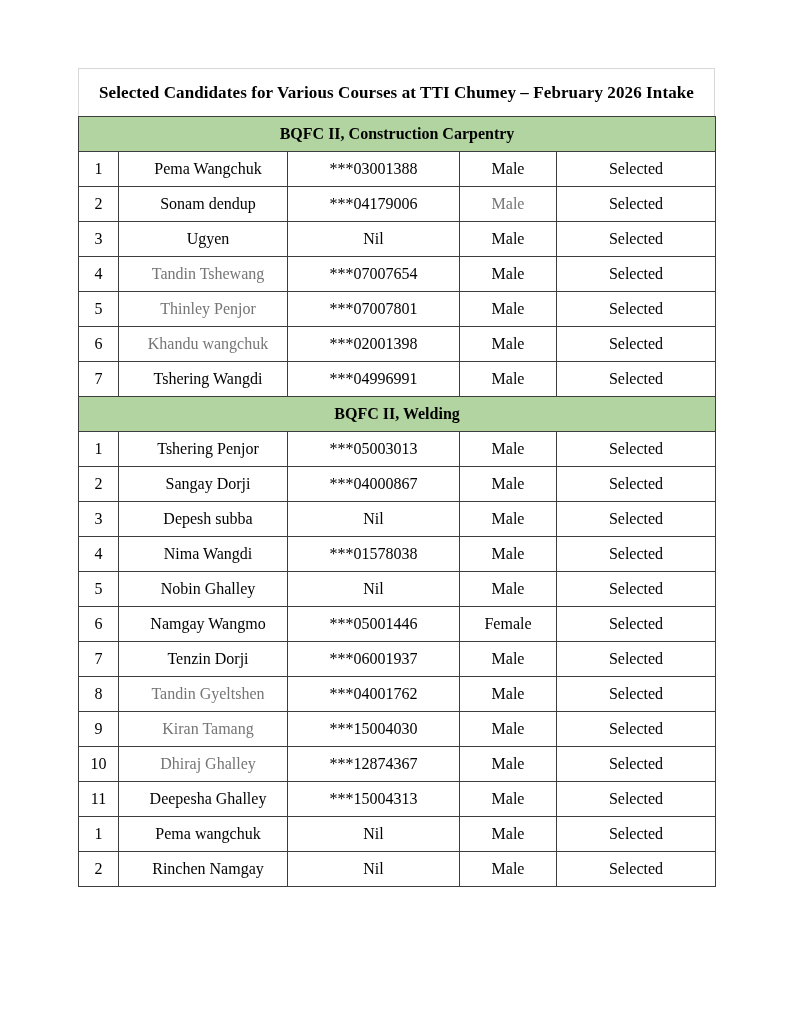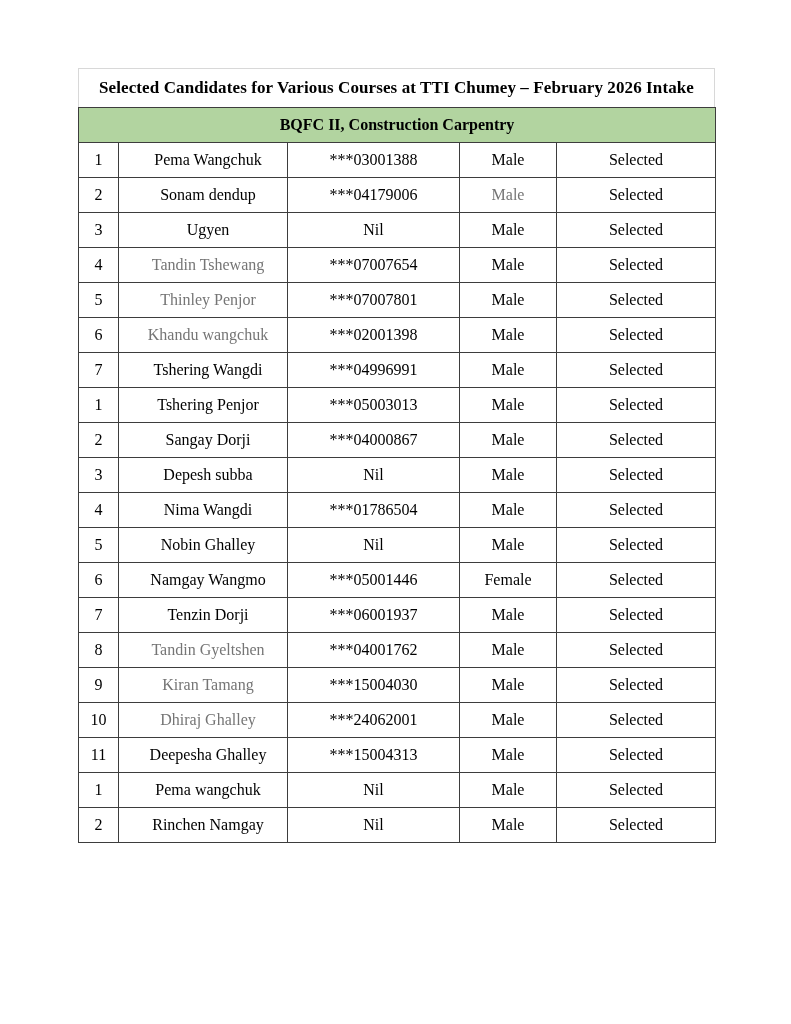--- a/index.html
+++ b/index.html
@@ -10,21 +10,21 @@
     color: #000000;
     overflow: hidden;
   }
   .content {
     position: absolute;
     left: 78px; top: 68px;
     width: 637px;
   }
   .title-box {
     width: 100%;
-    height: 39px;
+    height: 48px;
     border: 1px solid #d8d8d8;
     border-bottom: none;
     background: #ffffff;
     display: flex;
     align-items: center;
     justify-content: center;
     font-weight: bold;
     font-size: 17px;
     letter-spacing: 0.1px;
     white-space: nowrap;
@@ -118,20 +118,23 @@
           <td class="c-remarks">Selected</td>
         </tr>
         <tr>
           <td class="c-sn">7</td>
           <td class="c-name">Tshering Wangdi</td>
           <td class="c-cid">***04996991</td>
           <td class="c-sex">Male</td>
           <td class="c-remarks">Selected</td>
         </tr>
         <tr>
+          <td colspan="5" class="section-header">BQFC II, Welding</td>
+        </tr>
+        <tr>
           <td class="c-sn">1</td>
           <td class="c-name">Tshering Penjor</td>
           <td class="c-cid">***05003013</td>
           <td class="c-sex">Male</td>
           <td class="c-remarks">Selected</td>
         </tr>
         <tr>
           <td class="c-sn">2</td>
           <td class="c-name">Sangay Dorji</td>
           <td class="c-cid">***04000867</td>
@@ -141,21 +144,21 @@
         <tr>
           <td class="c-sn">3</td>
           <td class="c-name">Depesh subba</td>
           <td class="c-cid">Nil</td>
           <td class="c-sex">Male</td>
           <td class="c-remarks">Selected</td>
         </tr>
         <tr>
           <td class="c-sn">4</td>
           <td class="c-name">Nima Wangdi</td>
-          <td class="c-cid">***01786504</td>
+          <td class="c-cid">***01578038</td>
           <td class="c-sex">Male</td>
           <td class="c-remarks">Selected</td>
         </tr>
         <tr>
           <td class="c-sn">5</td>
           <td class="c-name">Nobin Ghalley</td>
           <td class="c-cid">Nil</td>
           <td class="c-sex">Male</td>
           <td class="c-remarks">Selected</td>
         </tr>
@@ -183,21 +186,21 @@
         <tr>
           <td class="c-sn">9</td>
           <td class="c-name muted">Kiran Tamang</td>
           <td class="c-cid">***15004030</td>
           <td class="c-sex">Male</td>
           <td class="c-remarks">Selected</td>
         </tr>
         <tr>
           <td class="c-sn">10</td>
           <td class="c-name muted">Dhiraj Ghalley</td>
-          <td class="c-cid">***24062001</td>
+          <td class="c-cid">***12874367</td>
           <td class="c-sex">Male</td>
           <td class="c-remarks">Selected</td>
         </tr>
         <tr>
           <td class="c-sn">11</td>
           <td class="c-name">Deepesha Ghalley</td>
           <td class="c-cid">***15004313</td>
           <td class="c-sex">Male</td>
           <td class="c-remarks">Selected</td>
         </tr>

